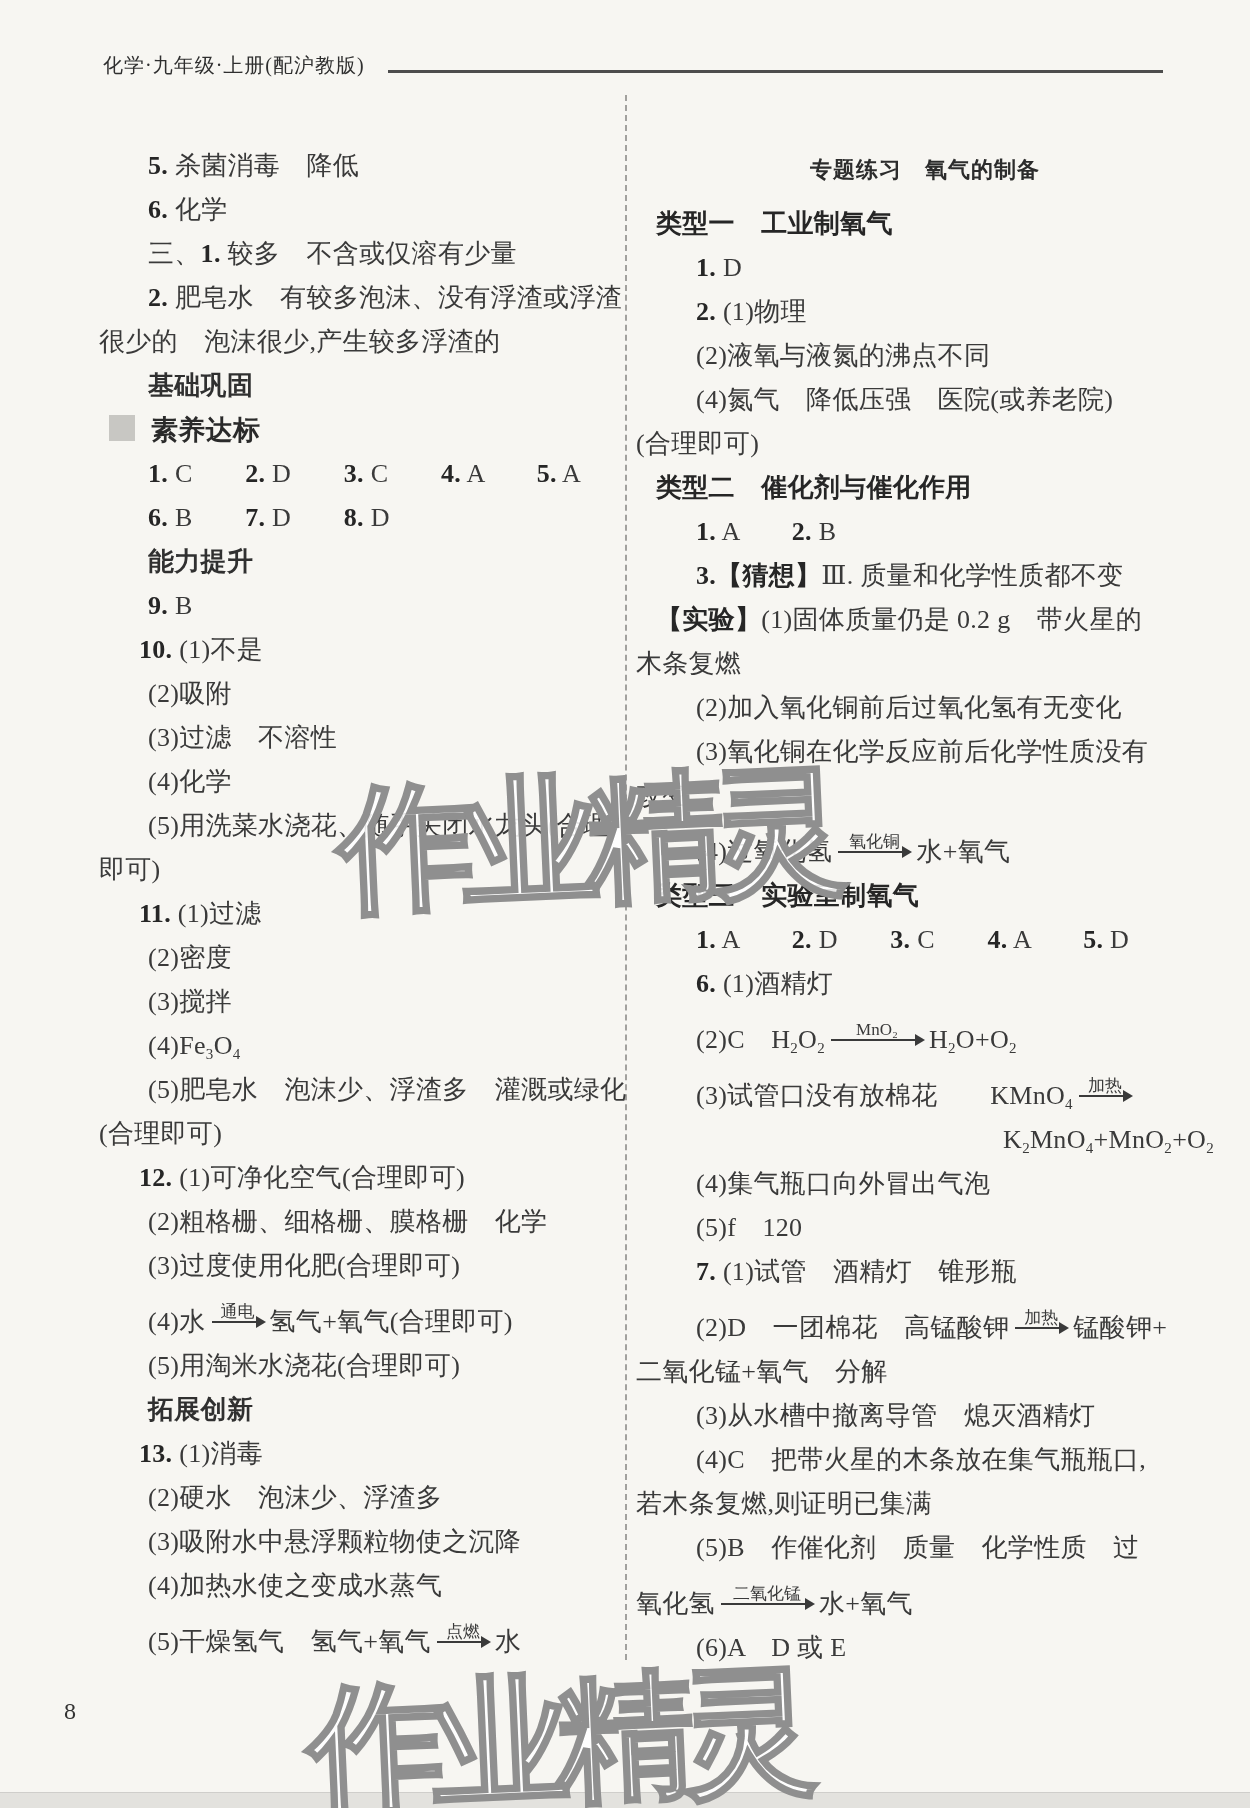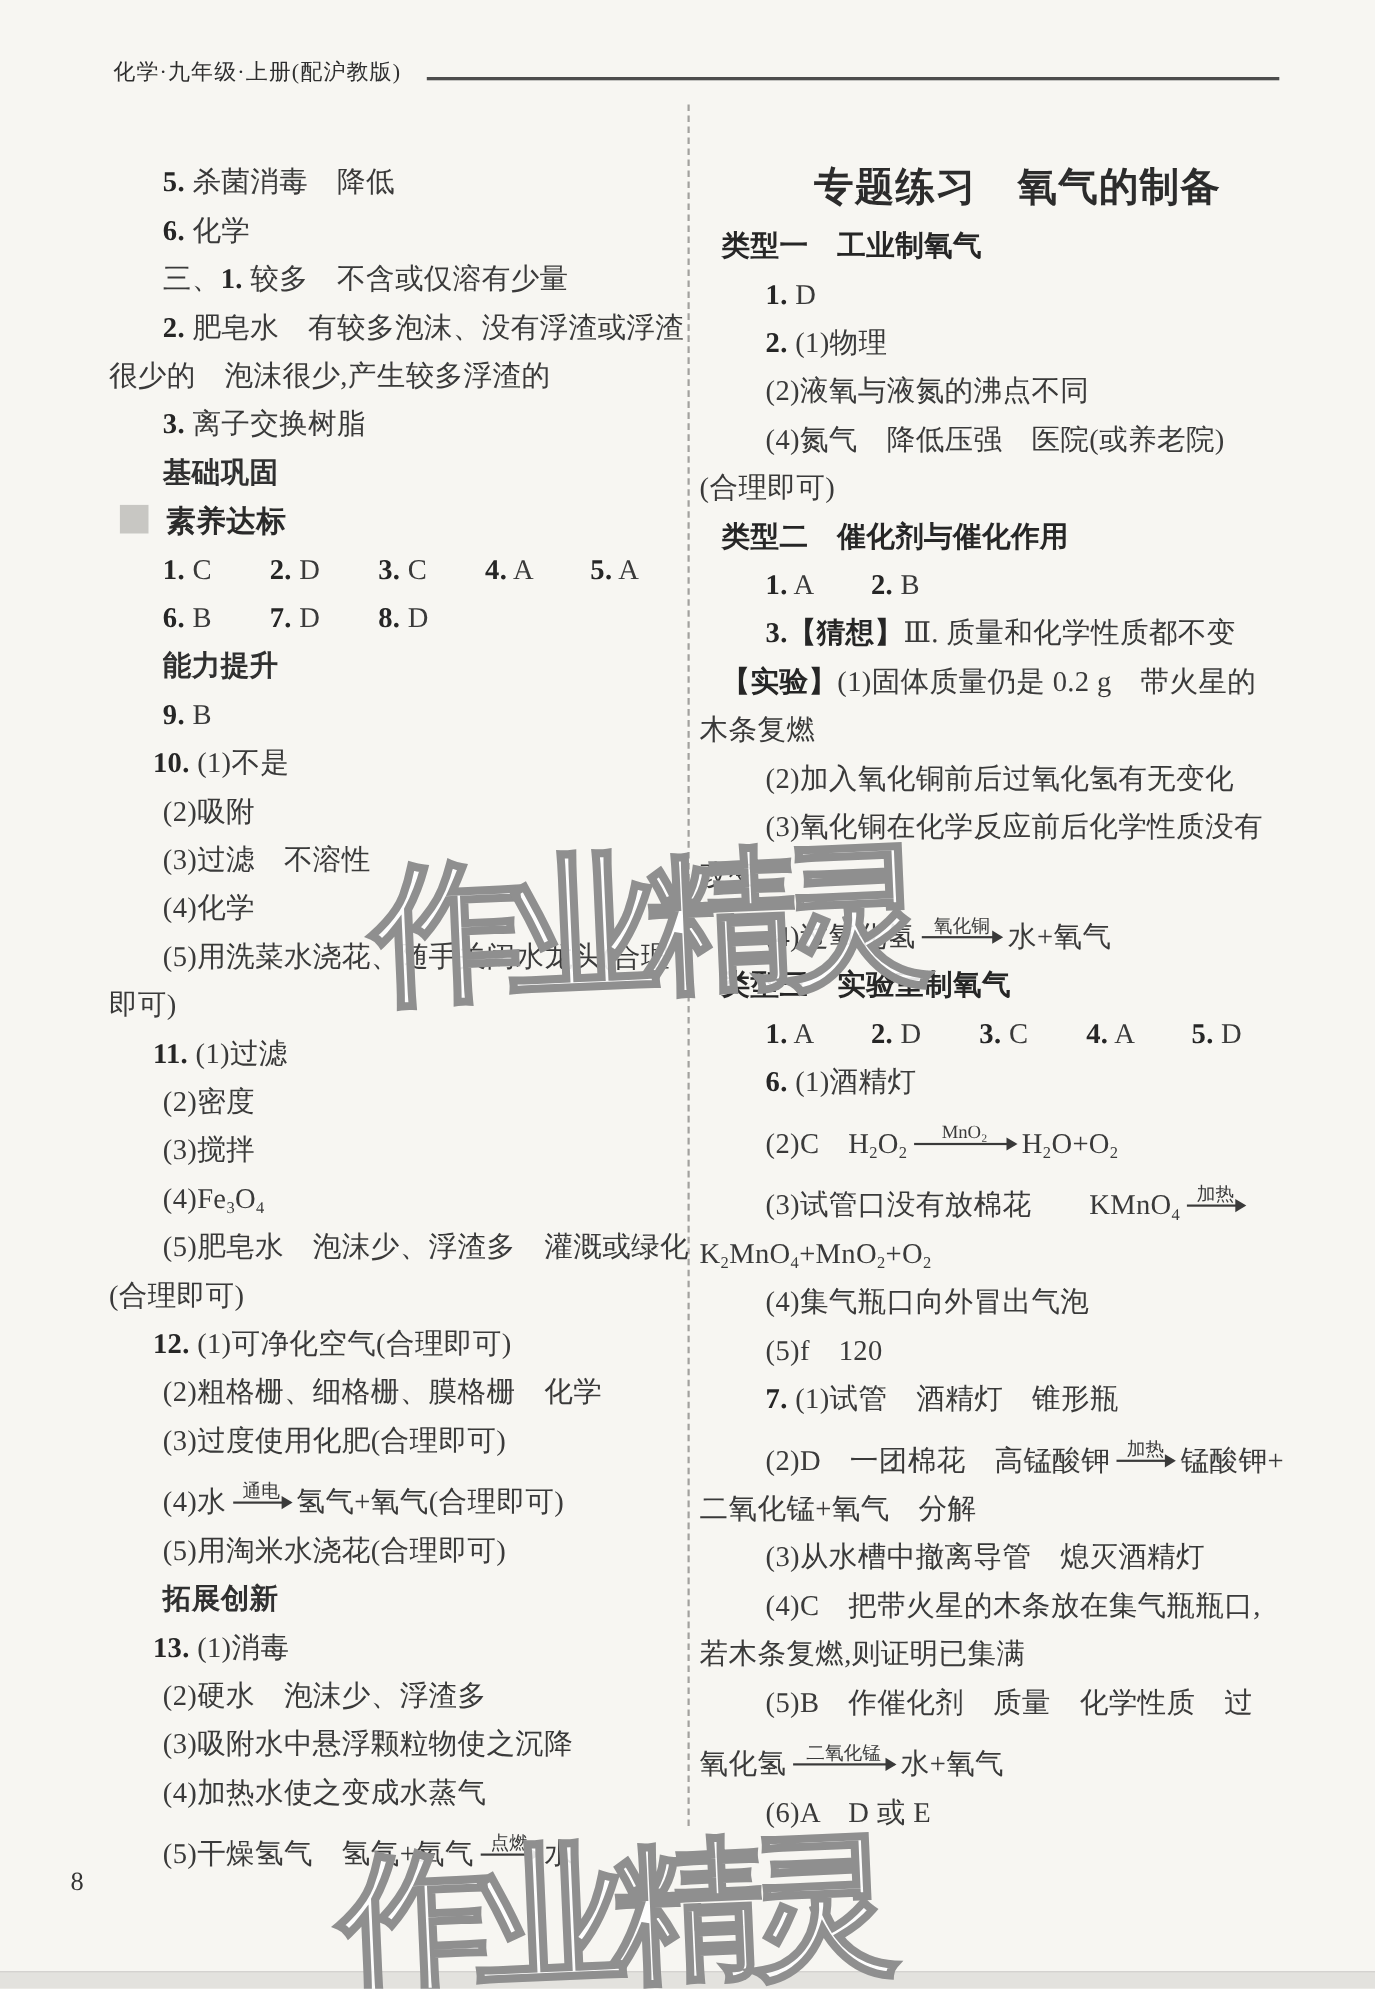--- a/index.html
+++ b/index.html
@@ -23,21 +23,21 @@
   .divider{
     position:absolute;left:625px;top:95px;height:1565px;width:0;
     border-left:2px dashed #a2a19e;
   }
   
   .col{position:absolute;top:96px;z-index:1;margin-top:48px;}
   .col.left{left:99px;width:522px;}
   .col.right{left:636px;width:578px;}
   .rtitle{
     height:58px;line-height:52px;text-align:center;
-    font-weight:700;font-size:36px;letter-spacing:1px;color:#2c2c2c;
+    font-weight:700;font-size:22px;letter-spacing:1px;color:#2c2c2c;
     white-space:nowrap;
   }
   .ln{
     height:44px;line-height:44px;font-size:26px;white-space:nowrap;
     letter-spacing:0.3px;
   }
   .ln.eq{margin-top:12px;}
   .ln.head{font-weight:700;color:#2c2c2c;}
   .ln.subhead{font-weight:600;color:#303030;}
   .bp{font-weight:700;color:#262626;}
@@ -95,21 +95,20 @@
   <div class="hdr-line"></div>
 
   <div class="divider"></div>
 
   <div class="col left" id="left-col">
       <div class="ln" style="padding-left: 49px;"><span class="bp">5.</span> 杀菌消毒　降低</div>
       <div class="ln" style="padding-left: 49px;"><span class="bp">6.</span> 化学</div>
       <div class="ln" style="padding-left: 49px;">三、<span class="bp">1.</span> 较多　不含或仅溶有少量</div>
       <div class="ln" style="padding-left: 49px;"><span class="bp">2.</span> 肥皂水　有较多泡沫、没有浮渣或浮渣</div>
       <div class="ln" style="padding-left: 0px;">很少的　泡沫很少,产生较多浮渣的</div>
-      <div class="ln" style="padding-left: 49px;"><span class="bp">3.</span> 离子交换树脂</div>
       <div class="ln subhead" style="padding-left: 49px;">基础巩固</div>
       <div class="ln" style="padding-left: 10px;"><span class="badge-sq"></span><span class="badge-tx">素养达标</span></div>
       <div class="ln" style="padding-left: 49px;"><span class="bp">1.</span> C　　<span class="bp">2.</span> D　　<span class="bp">3.</span> C　　<span class="bp">4.</span> A　　<span class="bp">5.</span> A</div>
       <div class="ln" style="padding-left: 49px;"><span class="bp">6.</span> B　　<span class="bp">7.</span> D　　<span class="bp">8.</span> D</div>
       <div class="ln subhead" style="padding-left: 49px;">能力提升</div>
       <div class="ln" style="padding-left: 49px;"><span class="bp">9.</span> B</div>
       <div class="ln" style="padding-left: 40px;"><span class="bp">10.</span> (1)不是</div>
       <div class="ln" style="padding-left: 49px;">(2)吸附</div>
       <div class="ln" style="padding-left: 49px;">(3)过滤　不溶性</div>
       <div class="ln" style="padding-left: 49px;">(4)化学</div>
@@ -150,21 +149,21 @@
         <div class="ln" style="padding-left: 0px;">木条复燃</div>
         <div class="ln" style="padding-left: 60px;">(2)加入氧化铜前后过氧化氢有无变化</div>
         <div class="ln" style="padding-left: 60px;">(3)氧化铜在化学反应前后化学性质没有</div>
         <div class="ln" style="padding-left: 0px;">改变</div>
         <div class="ln eq" style="padding-left: 60px;">(4)过氧化氢<span class="arrow" style="width: 72px;"><span class="arrow-label">氧化铜</span><span class="arrow-shaft"></span></span>水+氧气</div>
         <div class="ln head" style="padding-left: 20px;"><span class="bp">类型三　实验室制氧气</span></div>
         <div class="ln" style="padding-left: 60px;"><span class="bp">1.</span> A　　<span class="bp">2.</span> D　　<span class="bp">3.</span> C　　<span class="bp">4.</span> A　　<span class="bp">5.</span> D</div>
         <div class="ln" style="padding-left: 60px;"><span class="bp">6.</span> (1)酒精灯</div>
         <div class="ln eq" style="padding-left: 60px;">(2)C　H<sub>2</sub>O<sub>2</sub><span class="arrow" style="width: 92px;"><span class="arrow-label">MnO₂</span><span class="arrow-shaft"></span></span>H<sub>2</sub>O+O<sub>2</sub></div>
         <div class="ln eq" style="padding-left: 60px;">(3)试管口没有放棉花　　KMnO<sub>4</sub><span class="arrow" style="width: 52px;"><span class="arrow-label">加热</span><span class="arrow-shaft"></span></span></div>
-        <div class="ln" style="padding-left: 0px;">K<sub>2</sub>MnO<sub>4</sub>+MnO<sub>2</sub>+O<sub>2</sub></div>
+        <div class="ln" style="padding-left: 0px; text-align: right;">K<sub>2</sub>MnO<sub>4</sub>+MnO<sub>2</sub>+O<sub>2</sub></div>
         <div class="ln" style="padding-left: 60px;">(4)集气瓶口向外冒出气泡</div>
         <div class="ln" style="padding-left: 60px;">(5)f　120</div>
         <div class="ln" style="padding-left: 60px;"><span class="bp">7.</span> (1)试管　酒精灯　锥形瓶</div>
         <div class="ln eq" style="padding-left: 60px;">(2)D　一团棉花　高锰酸钾<span class="arrow" style="width: 52px;"><span class="arrow-label">加热</span><span class="arrow-shaft"></span></span>锰酸钾+</div>
         <div class="ln" style="padding-left: 0px;">二氧化锰+氧气　分解</div>
         <div class="ln" style="padding-left: 60px;">(3)从水槽中撤离导管　熄灭酒精灯</div>
         <div class="ln" style="padding-left: 60px;">(4)C　把带火星的木条放在集气瓶瓶口,</div>
         <div class="ln" style="padding-left: 0px;">若木条复燃,则证明已集满</div>
         <div class="ln" style="padding-left: 60px;">(5)B　作催化剂　质量　化学性质　过</div>
         <div class="ln eq" style="padding-left: 0px;">氧化氢<span class="arrow" style="width: 92px;"><span class="arrow-label">二氧化锰</span><span class="arrow-shaft"></span></span>水+氧气</div>

